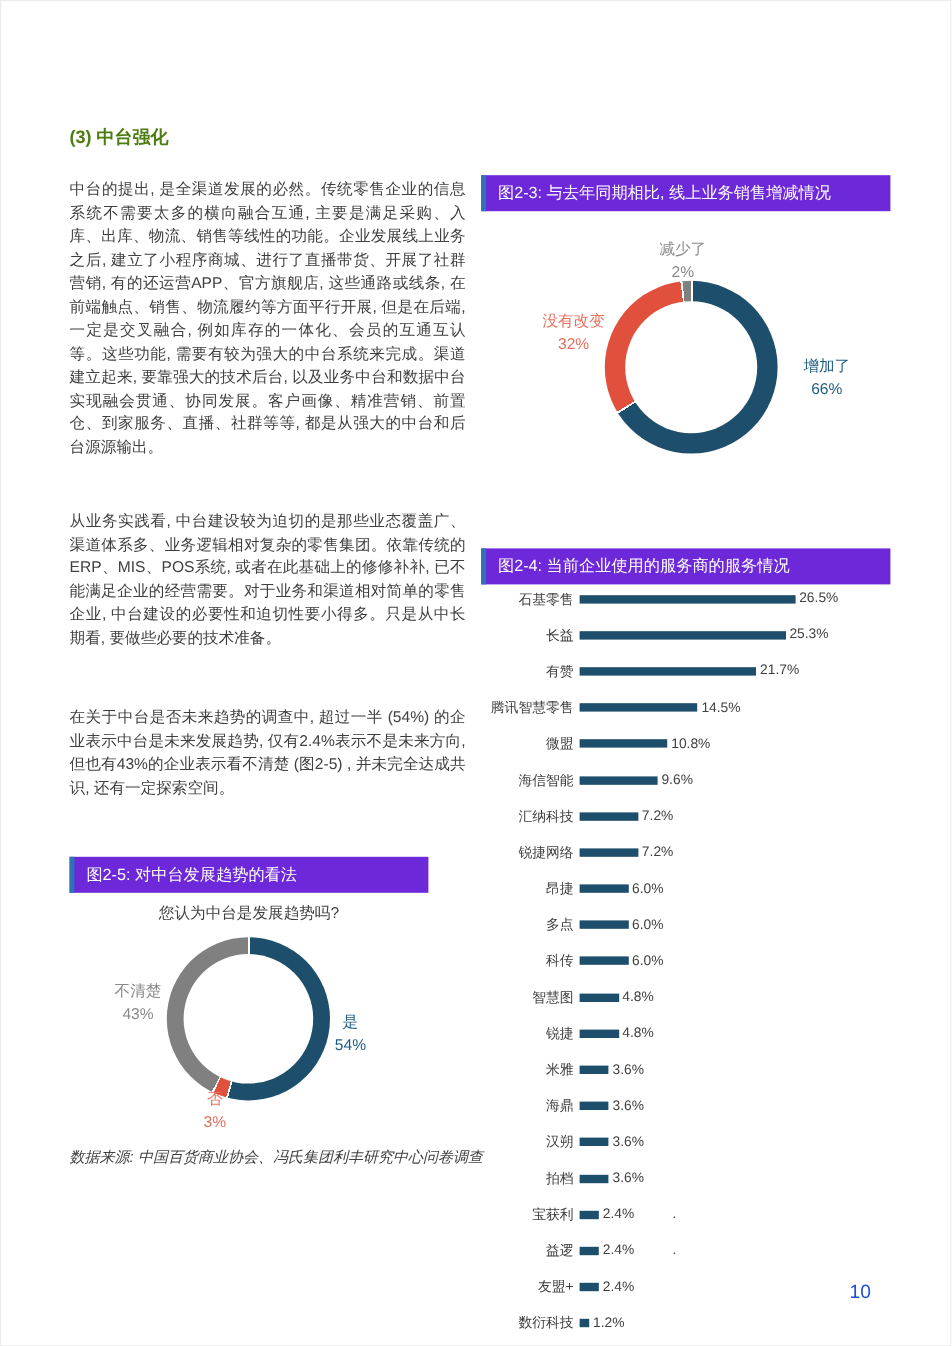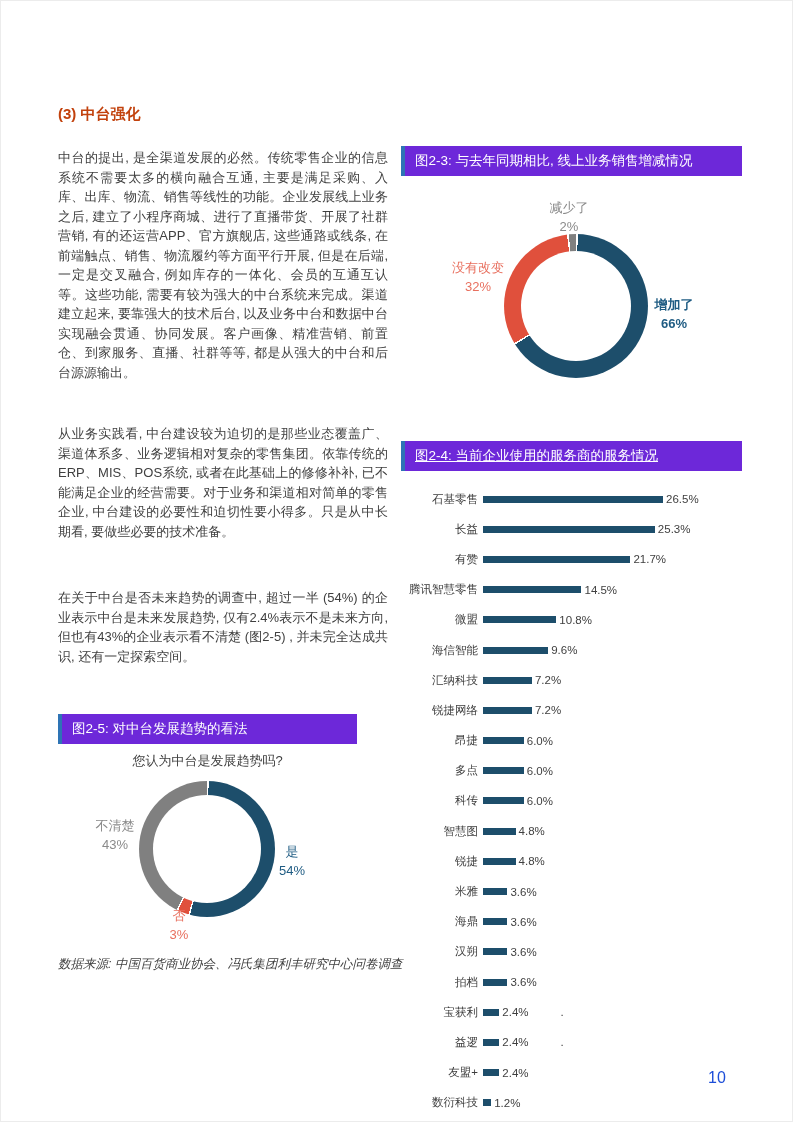--- a/index.html
+++ b/index.html
@@ -1,45 +1,45 @@
 <!DOCTYPE html>
 <html><head>
 <meta charset="utf-8">
 <style>
   * { margin:0; padding:0; box-sizing:border-box; }
   html,body { background:#ffffff; }
   body { width:793px; height:1122px; position:relative; font-family:"Liberation Sans","DejaVu Sans",sans-serif; }
   .page { position:absolute; left:0; top:0; width:793px; height:1122px; background:#ffffff; border:1px solid #ececec; overflow:hidden; }
 
-  .heading { position:absolute; left:57px; top:104px; font-size:15px; font-weight:bold; color:#c2410c; }
+  .heading { position:absolute; left:57px; top:104px; font-size:15px; font-weight:bold; color:#4d7c0f; }
 
   .para { position:absolute; left:57px; width:330px; font-size:13px; line-height:19.5px; color:#3f3f3f; text-align:justify; }
   #p1 { top:147px; }
   #p2 { top:423px; }
   #p3 { top:587px; }
 
   .fig-title { position:absolute; height:30px; background:#6d28d9; border-left:4px solid #2e74b5; color:#ffffff; font-size:13.5px; line-height:30px; padding-left:10px; white-space:nowrap; overflow:hidden; }
   #t23 { left:400px; top:145px; width:341px; }
-  #t24 { left:400px; top:440px; width:341px;text-decoration:underline; }
+  #t24 { left:400px; top:456px; width:341px; }
   #t25 { left:57px;  top:713px; width:299px; }
 
   .donut { position:absolute; border-radius:50%; }
   .hole  { position:absolute; border-radius:50%; background:#ffffff; }
   #donut23 { left:503px; top:233px; width:144px; height:144px; }
   #donut23 .hole { inset:17px; }
   #donut25 { left:138px; top:780px; width:136px; height:136px; }
   #donut25 .hole { inset:14px; }
 
   .dlabel { position:absolute; font-size:13px; line-height:19px; text-align:center; transform:translateX(-50%); white-space:nowrap; }
   .blue   { color:#1f5c83; }
   .salmon { color:#e8705f; }
   .grayl  { color:#8a8a8a; }
   #l23-top    { left:568px; top:197px; }
   #l23-left   { left:477px; top:257px; }
-  #l23-right  { left:673px; top:294px;font-weight:bold; }
+  #l23-right  { left:688px; top:294px; }
   #l25-left   { left:114px; top:815px; }
   #l25-right  { left:291px; top:841px; }
   #l25-bottom { left:178px; top:905px; }
 
   .subtitle { position:absolute; left:57px; top:751px; width:299px; text-align:center; font-size:13px; color:#3f3f3f; }
 
   #bar-rows { position:absolute; left:400px; top:477px; width:360px; }
   .bar-row { display:flex; align-items:center; height:18.2px;margin-top:12px; }
   .bar-cat { width:82px; flex:none; text-align:right; font-size:11.5px; color:#3d3d3d; padding-right:5px; white-space:nowrap; }
   .bar     { height:7px; background:#1d4e6b; flex:none; }

